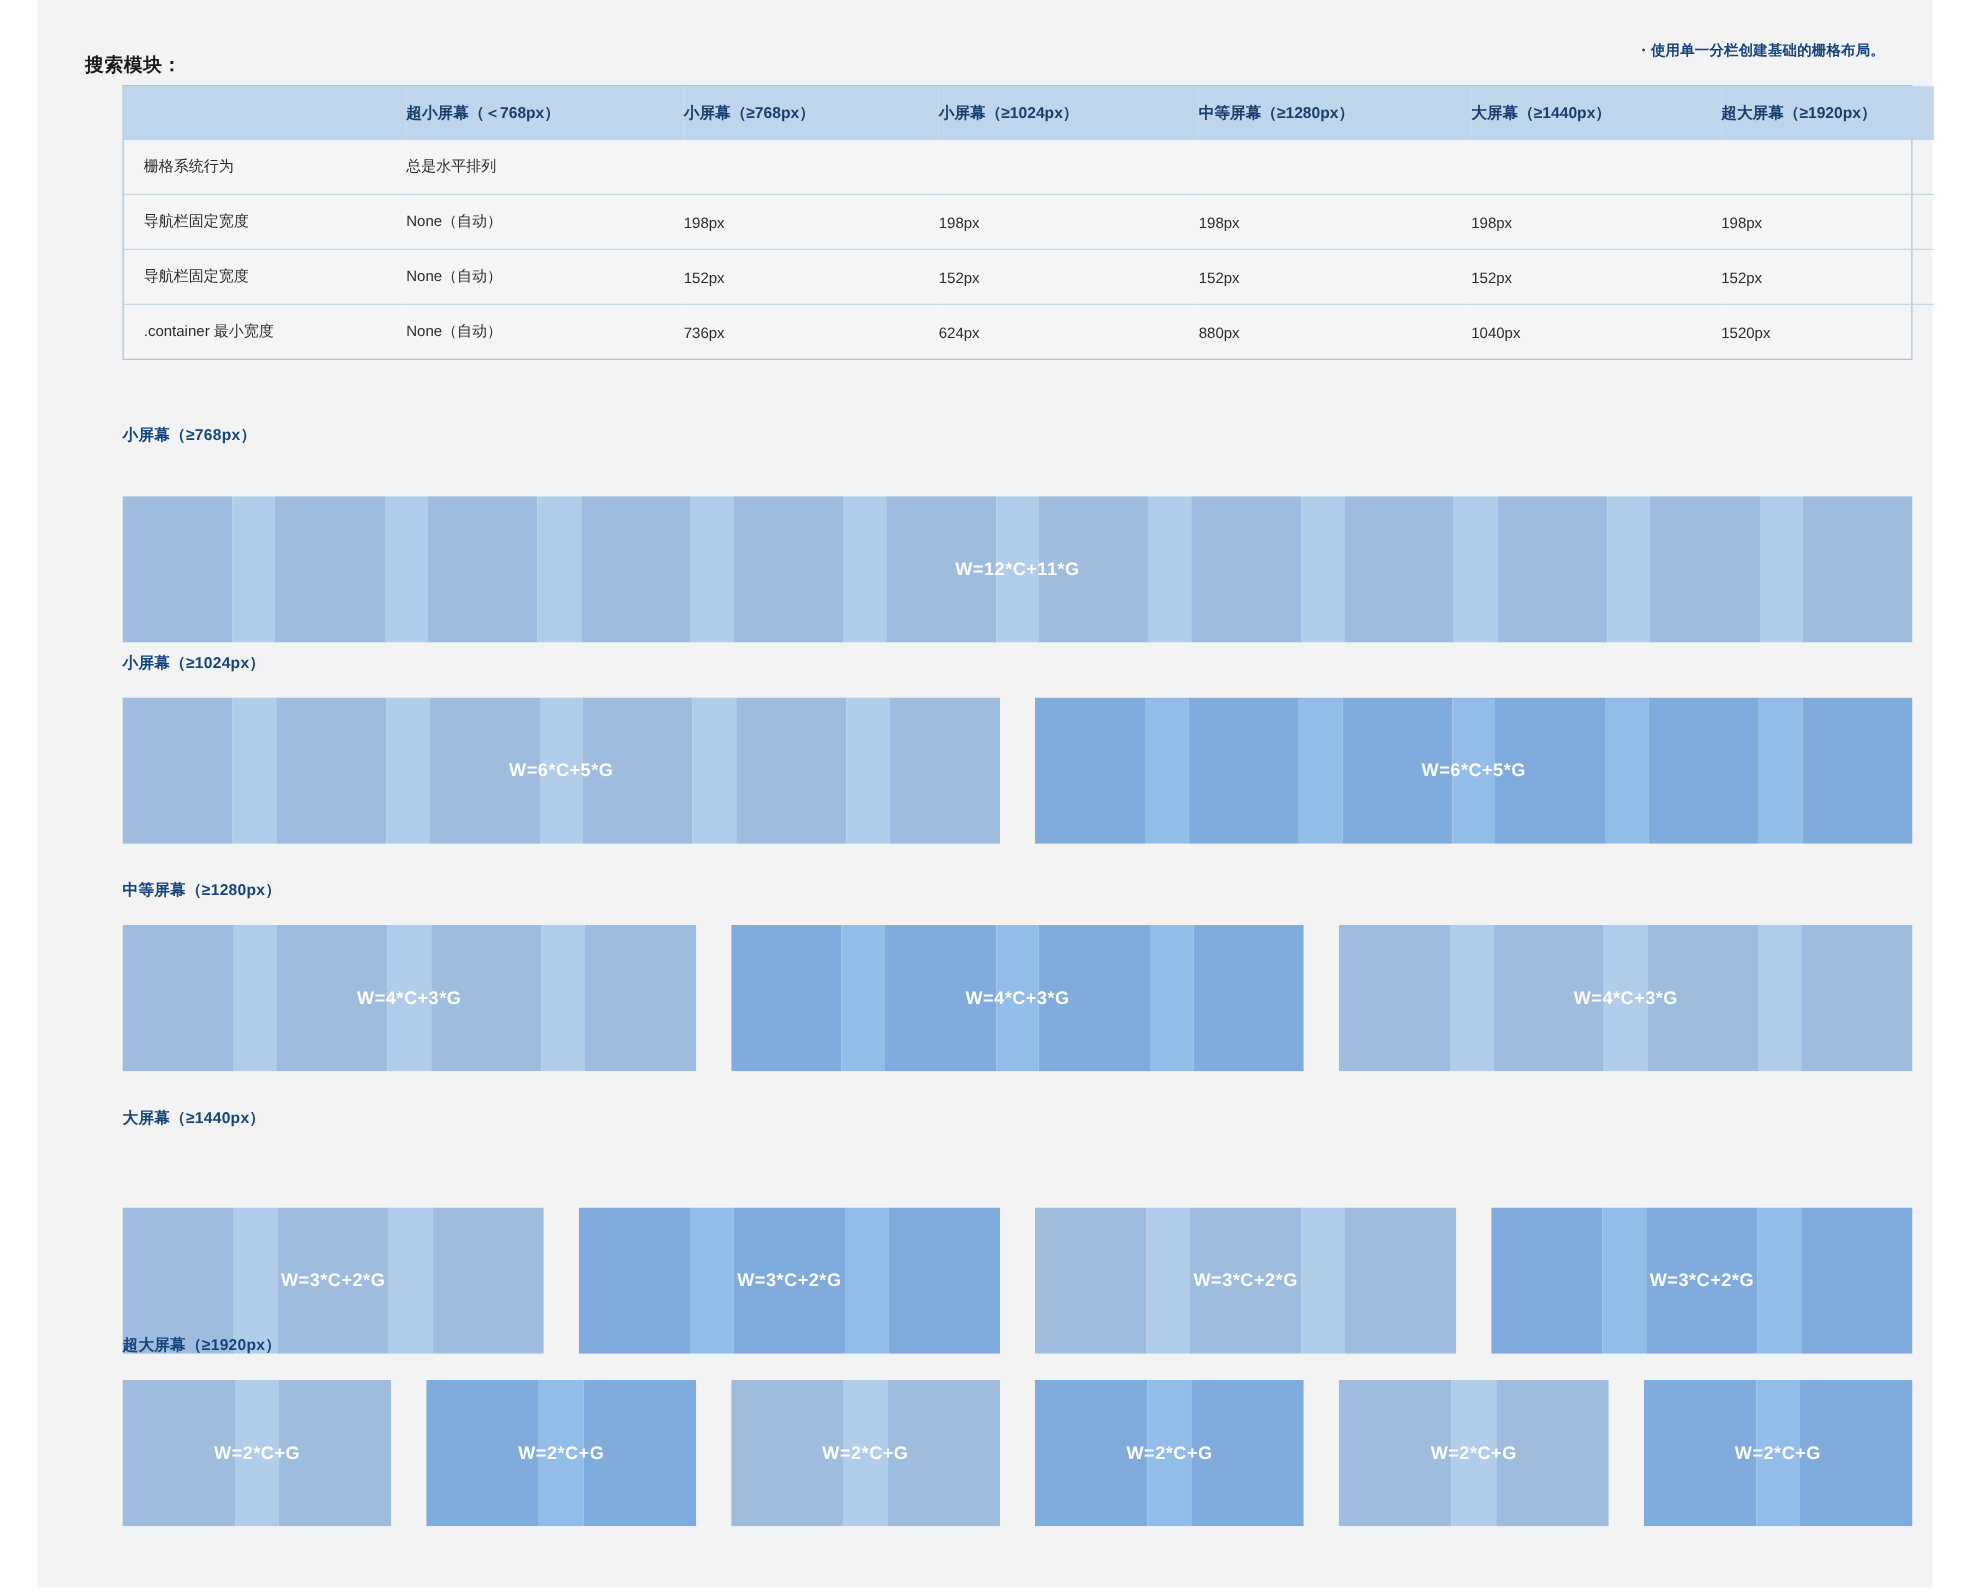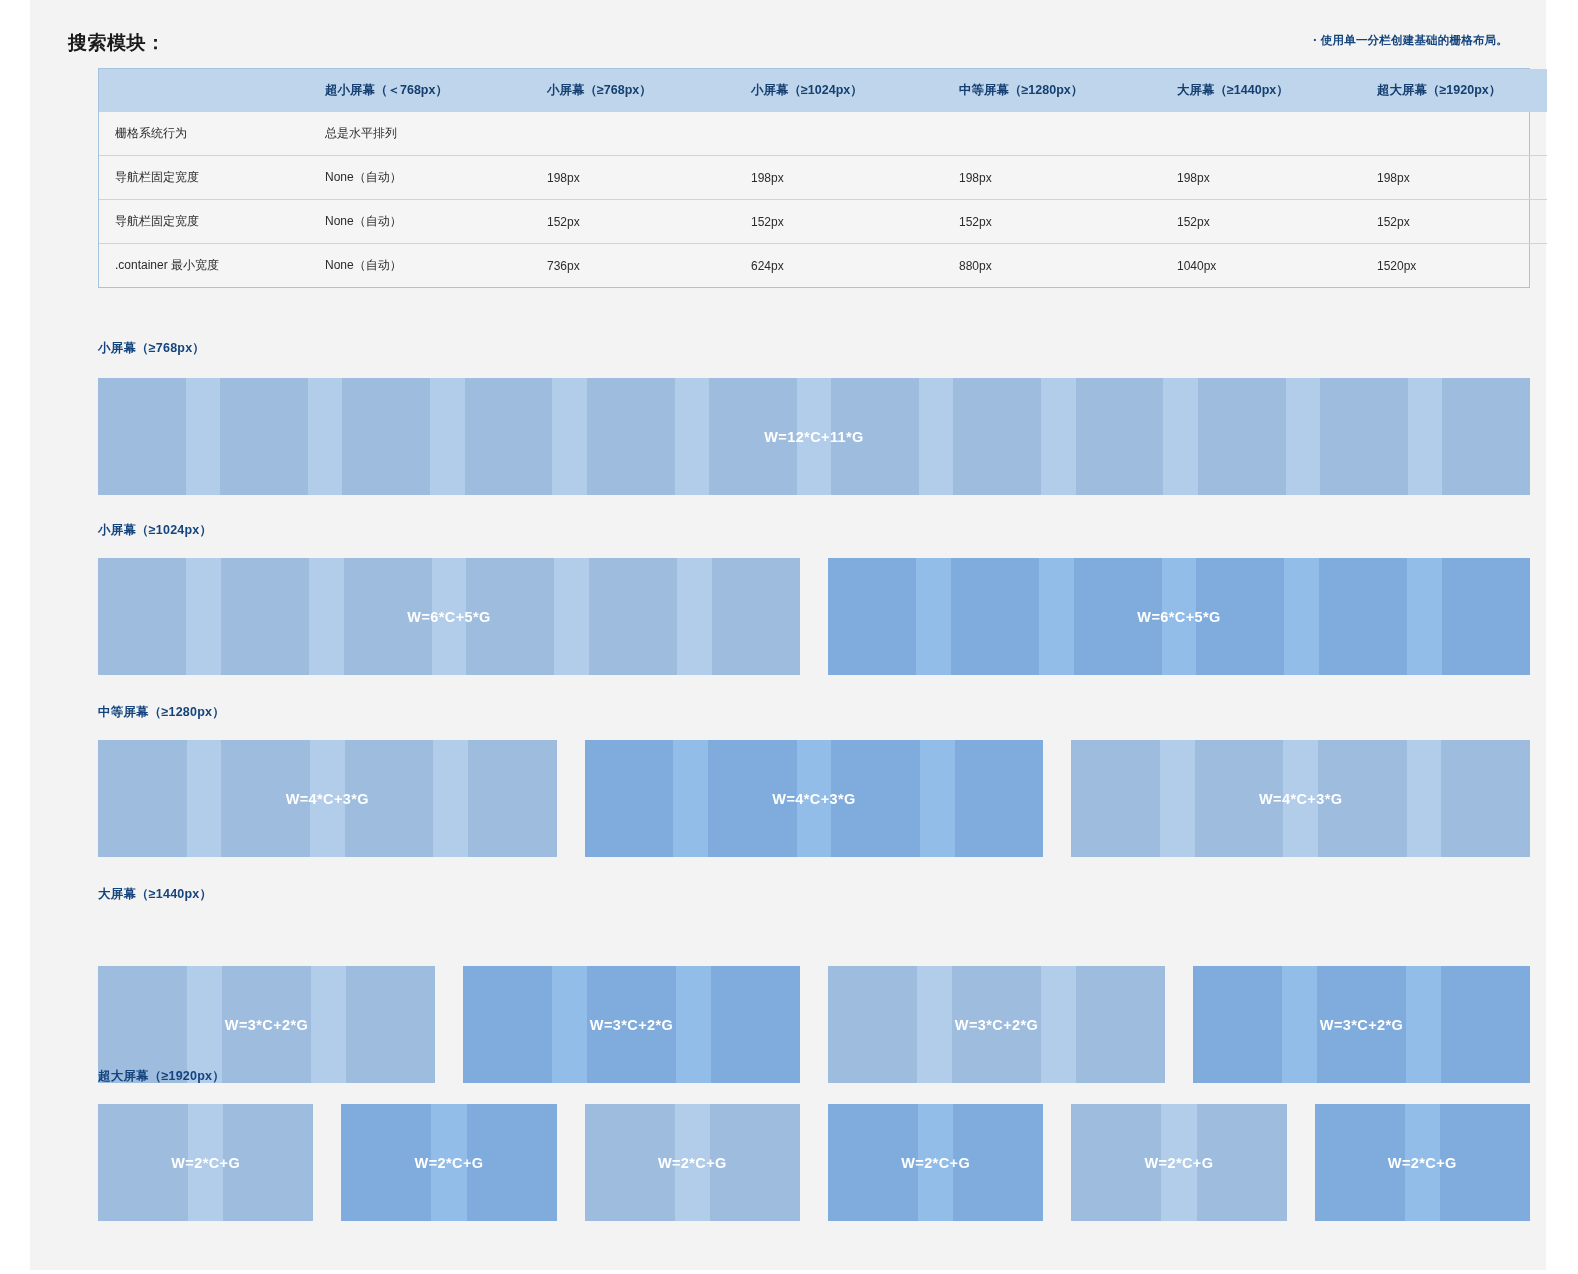--- a/index.html
+++ b/index.html
@@ -27,22 +27,22 @@
   .hdr {
     position: absolute;
     left: 38px;
     top: 30px;
     width: 1440px;
     height: 30px;
   }
   .hdr-title {
     position: absolute;
     left: 0;
-    top: 0;
-    font-size: 19px;
+    top: 13px;
+    font-size: 15px;
     font-weight: bold;
     color: #1a1a1a;
     letter-spacing: .5px;
     text-align: right;
   }
   .hdr-note {
     position: absolute;
     right: 0;
     top: 3px;
     font-size: 11.5px;
@@ -189,21 +189,21 @@
             <td class="c4">880px</td>
             <td class="c5">1040px</td>
             <td class="c6">1520px</td>
           </tr>
         </tbody>
     </table>
   </div>
 
   <div id="sections-host">
       <div class="sec-label" style="top: 340px;">小屏幕（≥768px）</div>
-      <div class="row-blocks" style="top: 378px; gap: 28px;">
+      <div class="row-blocks" style="top: 397px; gap: 28px;">
         <div class="gblock" style="flex: 12 1 0px;">
           <div class="gcol" style="background: rgb(157, 188, 222); flex: 2.55 1 0px;"></div>
           <div class="ggut" style="background: rgb(178, 205, 234); flex: 1 1 0px;"></div>
           <div class="gcol" style="background: rgb(157, 188, 222); flex: 2.55 1 0px;"></div>
           <div class="ggut" style="background: rgb(178, 205, 234); flex: 1 1 0px;"></div>
           <div class="gcol" style="background: rgb(157, 188, 222); flex: 2.55 1 0px;"></div>
           <div class="ggut" style="background: rgb(178, 205, 234); flex: 1 1 0px;"></div>
           <div class="gcol" style="background: rgb(157, 188, 222); flex: 2.55 1 0px;"></div>
           <div class="ggut" style="background: rgb(178, 205, 234); flex: 1 1 0px;"></div>
           <div class="gcol" style="background: rgb(157, 188, 222); flex: 2.55 1 0px;"></div>

